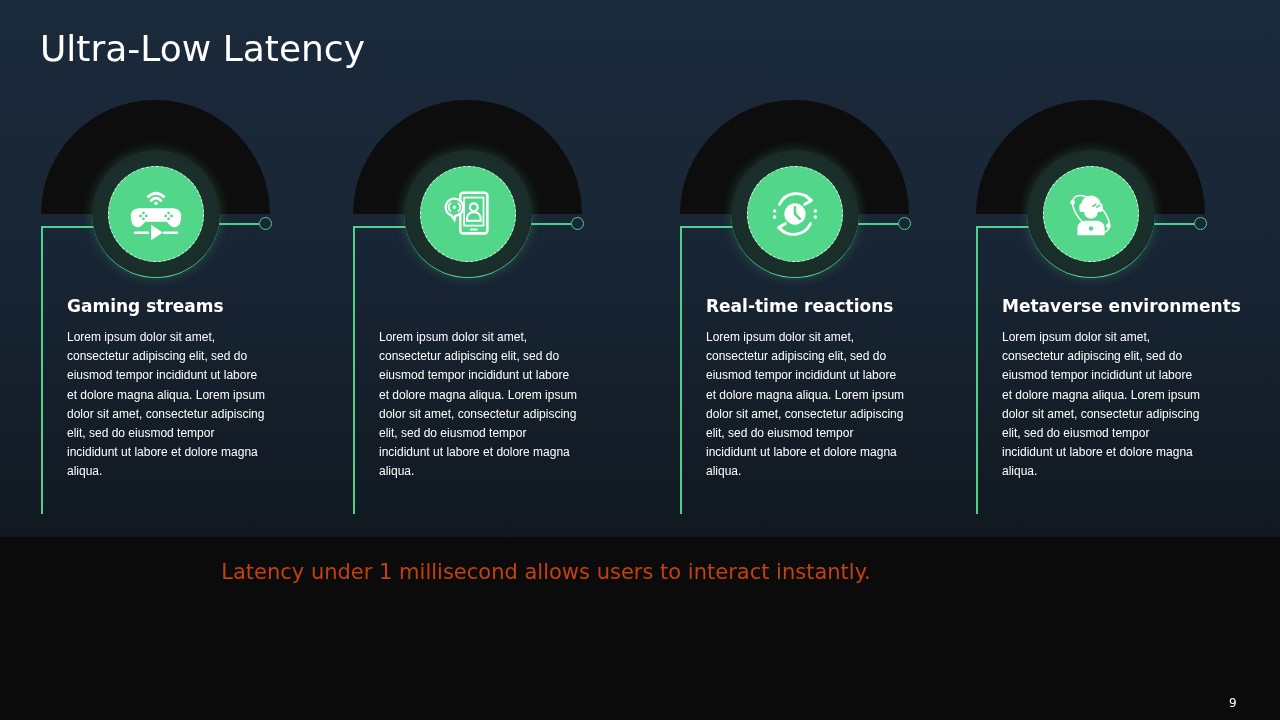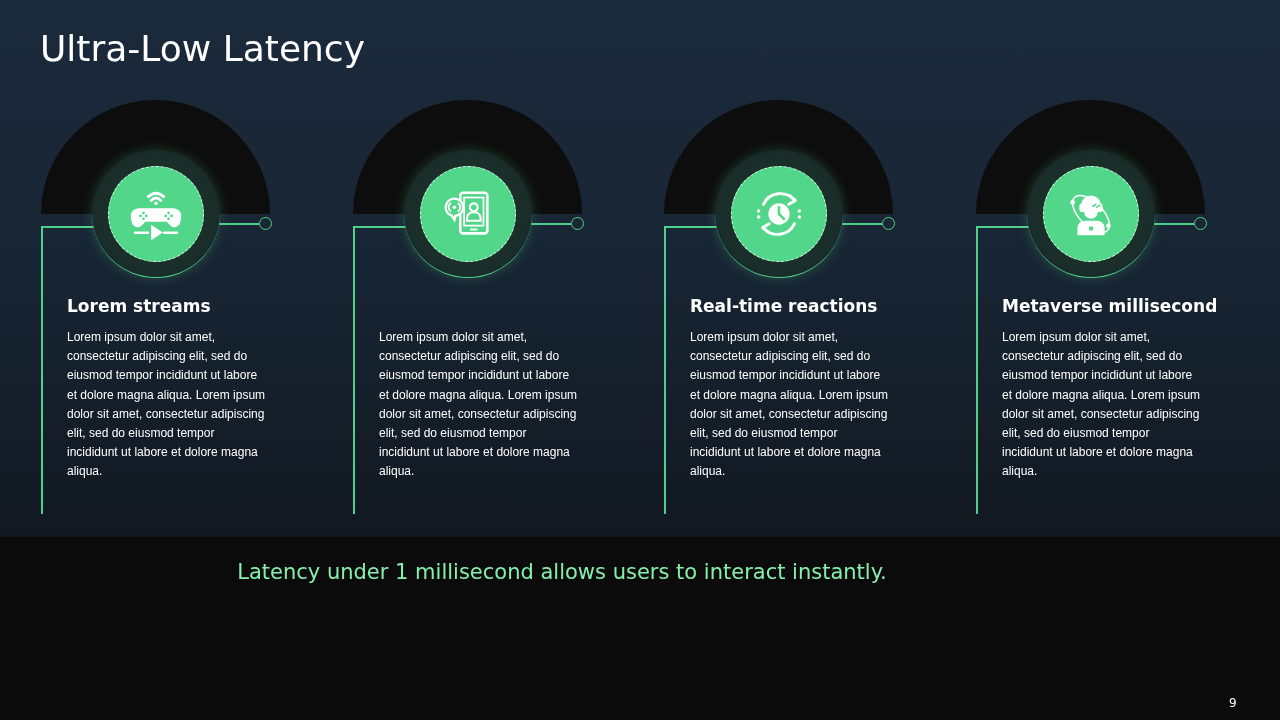--- a/index.html
+++ b/index.html
@@ -53,22 +53,22 @@
   .card-heading {
     position: absolute; left: 26px; top: 196px; width: 230px;
     font-family: "DejaVu Sans", sans-serif; font-weight: bold; font-size: 17px; color: #ffffff;
     white-space: nowrap;
   }
   .card-body {
     position: absolute; left: 26px; top: 228px; width: 200px;
     font-family: Liberation Sans, sans-serif; font-size: 12px; line-height: 19.2px; color: #ffffff;
   }
   .tagline {
-    position: absolute; left: 16px; top: 560px; width: 1092px; text-align: center;
-    font-family: "DejaVu Sans", sans-serif; font-size: 21px; color: #86efac;
+    position: absolute; left: 0; top: 560px; width: 1092px; text-align: center;
+    font-family: "DejaVu Sans", sans-serif; font-size: 21px; color: #c2410c;
   }
   .page-number {
     position: absolute; left: 1229px; top: 696px;
     font-family: "DejaVu Sans", sans-serif; font-size: 12px; color: #ffffff;
   }
 </style>
 </head>
 <body>
 
 <div class="slide-top"></div>
@@ -99,21 +99,21 @@
         <circle cx="45" cy="31" r="1.4"></circle>
           <circle cx="45" cy="37" r="1.4"></circle>
         <circle cx="42" cy="34" r="1.4"></circle>
           <circle cx="48" cy="34" r="1.4"></circle>
       </g>
       <rect x="9" y="50" width="16" height="2.6" rx="1.3" fill="#fff"></rect>
       <rect x="39" y="50" width="16" height="2.6" rx="1.3" fill="#fff"></rect>
       <path d="M27 43 L39 51 L27 59 Z" fill="#fff"></path>
     </svg>
   </div>
-  <div class="card-heading">Lorem streams</div>
+  <div class="card-heading">Gaming streams</div>
   <p class="card-body">Lorem ipsum dolor sit amet, consectetur adipiscing elit, sed do eiusmod tempor incididunt ut labore et dolore magna aliqua. Lorem ipsum dolor sit amet, consectetur adipiscing elit, sed do eiusmod tempor incididunt ut labore et dolore magna aliqua.</p>
 </div>
 
 <div class="card" style="left:353px;">
   <div class="arch"></div>
   <div class="frame-line-v"></div>
   <div class="frame-line-h-left"></div>
   <div class="frame-line-h-right"></div>
   <div class="node-dot"></div>
   <div class="halo"></div>
@@ -125,21 +125,21 @@
       <circle cx="38" cy="25" r="4" fill="none" stroke="#fff" stroke-width="2.2"></circle>
       <path d="M31 39 v-3 a7 6 0 0 1 14 0 v3z" fill="none" stroke="#fff" stroke-width="2.2"></path>
       <path d="M9 25 a9 9 0 1 1 10 9 l-1 4 -3 -4.5 a9 9 0 0 1 -6 -8.5z" fill="#52d68a" stroke="#fff" stroke-width="2.4"></path>
       <circle cx="18" cy="25" r="1.8" fill="#fff"></circle>
       <path d="M14 21 a5 5 0 0 0 0 8 M22 21 a5 5 0 0 1 0 8" fill="none" stroke="#fff" stroke-width="1.8" stroke-linecap="round"></path>
     </svg>
   </div>
   <p class="card-body">Lorem ipsum dolor sit amet, consectetur adipiscing elit, sed do eiusmod tempor incididunt ut labore et dolore magna aliqua. Lorem ipsum dolor sit amet, consectetur adipiscing elit, sed do eiusmod tempor incididunt ut labore et dolore magna aliqua.</p>
 </div>
 
-<div class="card" style="left:664px;">
+<div class="card" style="left:680px;">
   <div class="arch"></div>
   <div class="frame-line-v"></div>
   <div class="frame-line-h-left"></div>
   <div class="frame-line-h-right"></div>
   <div class="node-dot"></div>
   <div class="halo"></div>
   <div class="icon-circle">
     <svg viewBox="0 0 64 64">
       <g fill="none" stroke="#fff" stroke-width="3" stroke-linecap="round" stroke-linejoin="round">
         <path d="M16 22 A19 19 0 0 1 48 18"></path>
@@ -172,18 +172,18 @@
       <circle cx="13" cy="20" r="2.4" fill="#fff"></circle>
       <circle cx="50" cy="44" r="2.4" fill="#fff"></circle>
       <path d="M22 22 a10 9 0 0 1 20 0 z" fill="#fff"></path>
       <rect x="20" y="21" width="24" height="9" rx="3" fill="#fff"></rect>
       <path d="M34 24 l3 -2 M38 25 l3 -2" stroke="#52d68a" stroke-width="1.6" stroke-linecap="round"></path>
       <path d="M25 30 h14 a6 6 0 0 1 -14 0z" fill="#fff"></path>
       <path d="M18 54 v-8 a8 7 0 0 1 8 -7 h12 a8 7 0 0 1 8 7 v8z" fill="#fff"></path>
       <circle cx="32" cy="47" r="3" fill="#52d68a" stroke="#fff" stroke-width="1.4"></circle>
     </svg>
   </div>
-  <div class="card-heading">Metaverse millisecond</div>
+  <div class="card-heading">Metaverse environments</div>
   <p class="card-body">Lorem ipsum dolor sit amet, consectetur adipiscing elit, sed do eiusmod tempor incididunt ut labore et dolore magna aliqua. Lorem ipsum dolor sit amet, consectetur adipiscing elit, sed do eiusmod tempor incididunt ut labore et dolore magna aliqua.</p>
 </div>
 
 <div class="tagline">Latency under 1 millisecond allows users to interact instantly.</div>
 <div class="page-number">9</div>
 
 </body></html>

